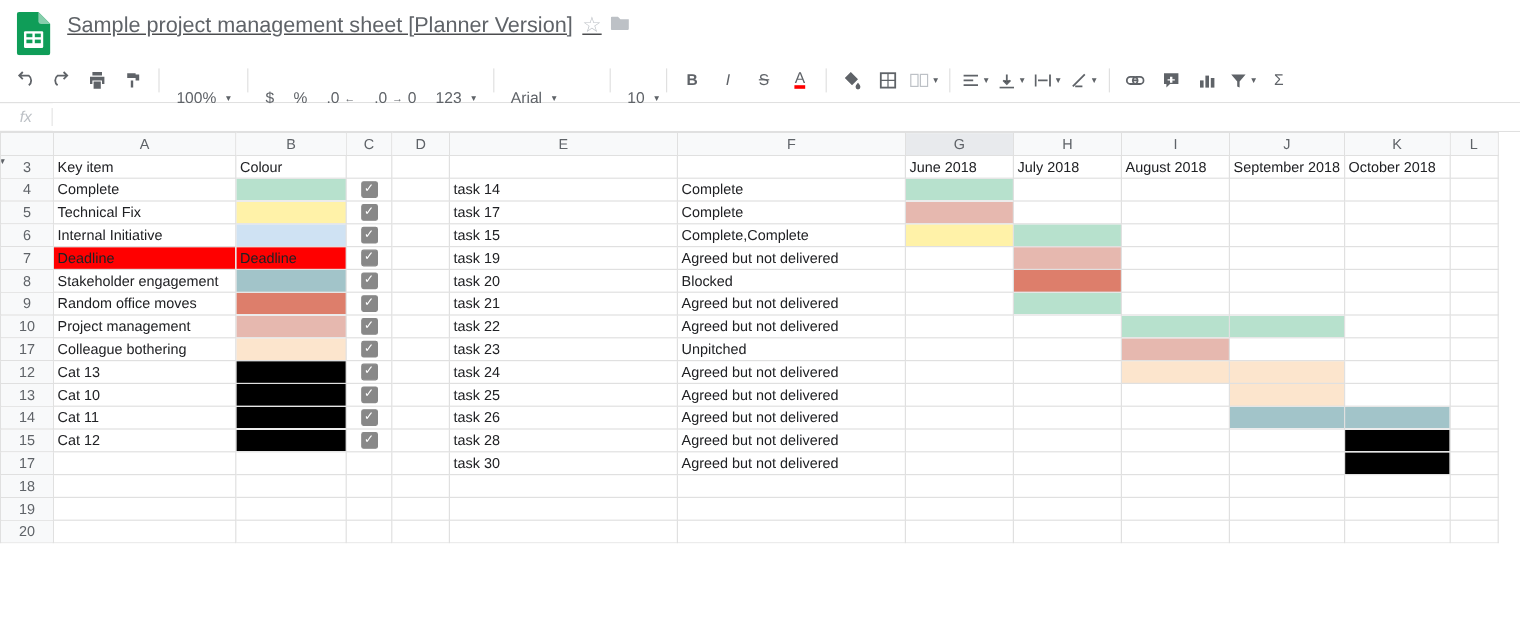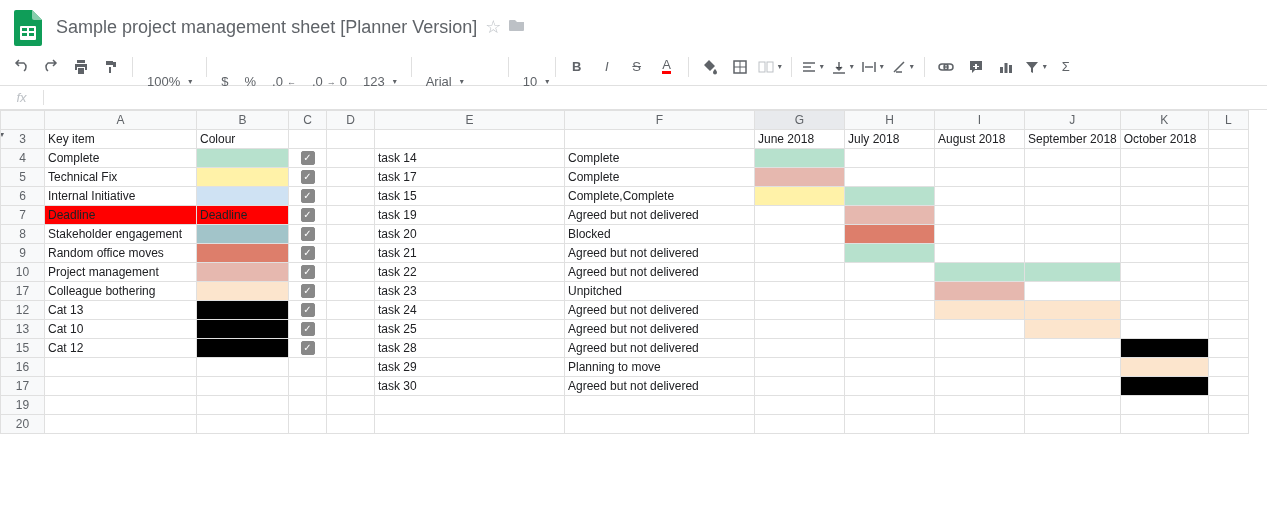--- a/index.html
+++ b/index.html
@@ -1,18 +1,18 @@
 <!DOCTYPE html>
 <html><head>
 <meta charset="utf-8">
 <style>
   * { box-sizing: border-box; margin: 0; padding: 0; }
   body { font-family: Arial, sans-serif; font-size: 13px; color: #202124; background: #fff; overflow: hidden; }
 
-  .header { display: flex; align-items: center; padding: 8px 16px 0 8px; }
+  .header { display: flex; align-items: flex-start; padding: 8px 16px 0 8px; text-decoration: underline; }
   .logo { width: 40px; height: 40px; display: flex; align-items: center; justify-content: center; margin-right: 8px; }
   .title-area { flex: 1; }
   .doc-title { font-size: 18px; color: #5f6368; padding: 2px 0 4px 0; display: flex; align-items: center; gap: 8px; }
   .title-icons { display: flex; gap: 8px; color: #bdc1c6; }
   .menu-bar { display: flex; gap: 2px; font-size: 13px; color: #202124; padding-bottom: 4px; }
   .menu-item { padding: 4px 7px; cursor: pointer; }
   .save-status { color: #5f6368; text-decoration: underline; padding: 4px 7px; }
 
   .toolbar { display: flex; align-items: center; padding: 2px 8px; border-bottom: 1px solid #e0e0e0; height: 38px; gap: 4px; }
   .tb-btn { width: 26px; height: 26px; display: flex; align-items: center; justify-content: center; color: #5f6368; cursor: pointer; border-radius: 2px; }
@@ -378,62 +378,77 @@
           <td>task 25</td>
           <td>Agreed but not delivered</td>
           <td></td>
           <td></td>
           <td></td>
           <td style="background:#fce5cd"></td>
           <td></td>
           <td></td>
         </tr>
         <tr>
+          <th class="row-h">14</th>
+          <td>Cat 11</td>
+          <td style="background:#000000"></td>
+          <td class="check"><span class="checkbox">✓</span></td>
+          <td></td>
+          <td>task 26</td>
+          <td>Agreed but not delivered</td>
+          <td></td>
+          <td></td>
+          <td></td>
+          <td style="background:#a2c4c9"></td>
+          <td style="background:#a2c4c9"></td>
+          <td></td>
+        </tr>
+        <tr>
           <th class="row-h">15</th>
           <td>Cat 12</td>
           <td style="background:#000000"></td>
           <td class="check"><span class="checkbox">✓</span></td>
           <td></td>
           <td>task 28</td>
           <td>Agreed but not delivered</td>
           <td></td>
           <td></td>
           <td></td>
           <td></td>
           <td style="background:#000000"></td>
           <td></td>
         </tr>
         <tr>
-          <th class="row-h">16</th>
-          <td></td>
-          <td></td>
-          <td></td>
-          <td></td>
-          <td>task 29</td>
-          <td>Planning to move</td>
-          <td></td>
-          <td></td>
-          <td></td>
-          <td></td>
-          <td style="background:#fce5cd"></td>
-          <td></td>
-        </tr>
-        <tr>
           <th class="row-h">17</th>
           <td></td>
           <td></td>
           <td></td>
           <td></td>
           <td>task 30</td>
           <td>Agreed but not delivered</td>
           <td></td>
           <td></td>
           <td></td>
           <td></td>
           <td style="background:#000000"></td>
+          <td></td>
+        </tr>
+        <tr>
+          <th class="row-h">18</th>
+          <td></td>
+          <td></td>
+          <td></td>
+          <td></td>
+          <td></td>
+          <td></td>
+          <td></td>
+          <td></td>
+          <td></td>
+          <td></td>
+          <td></td>
           <td></td>
         </tr>
         <tr>
           <th class="row-h">19</th>
           <td></td>
           <td></td>
           <td></td>
           <td></td>
           <td></td>
           <td></td>

